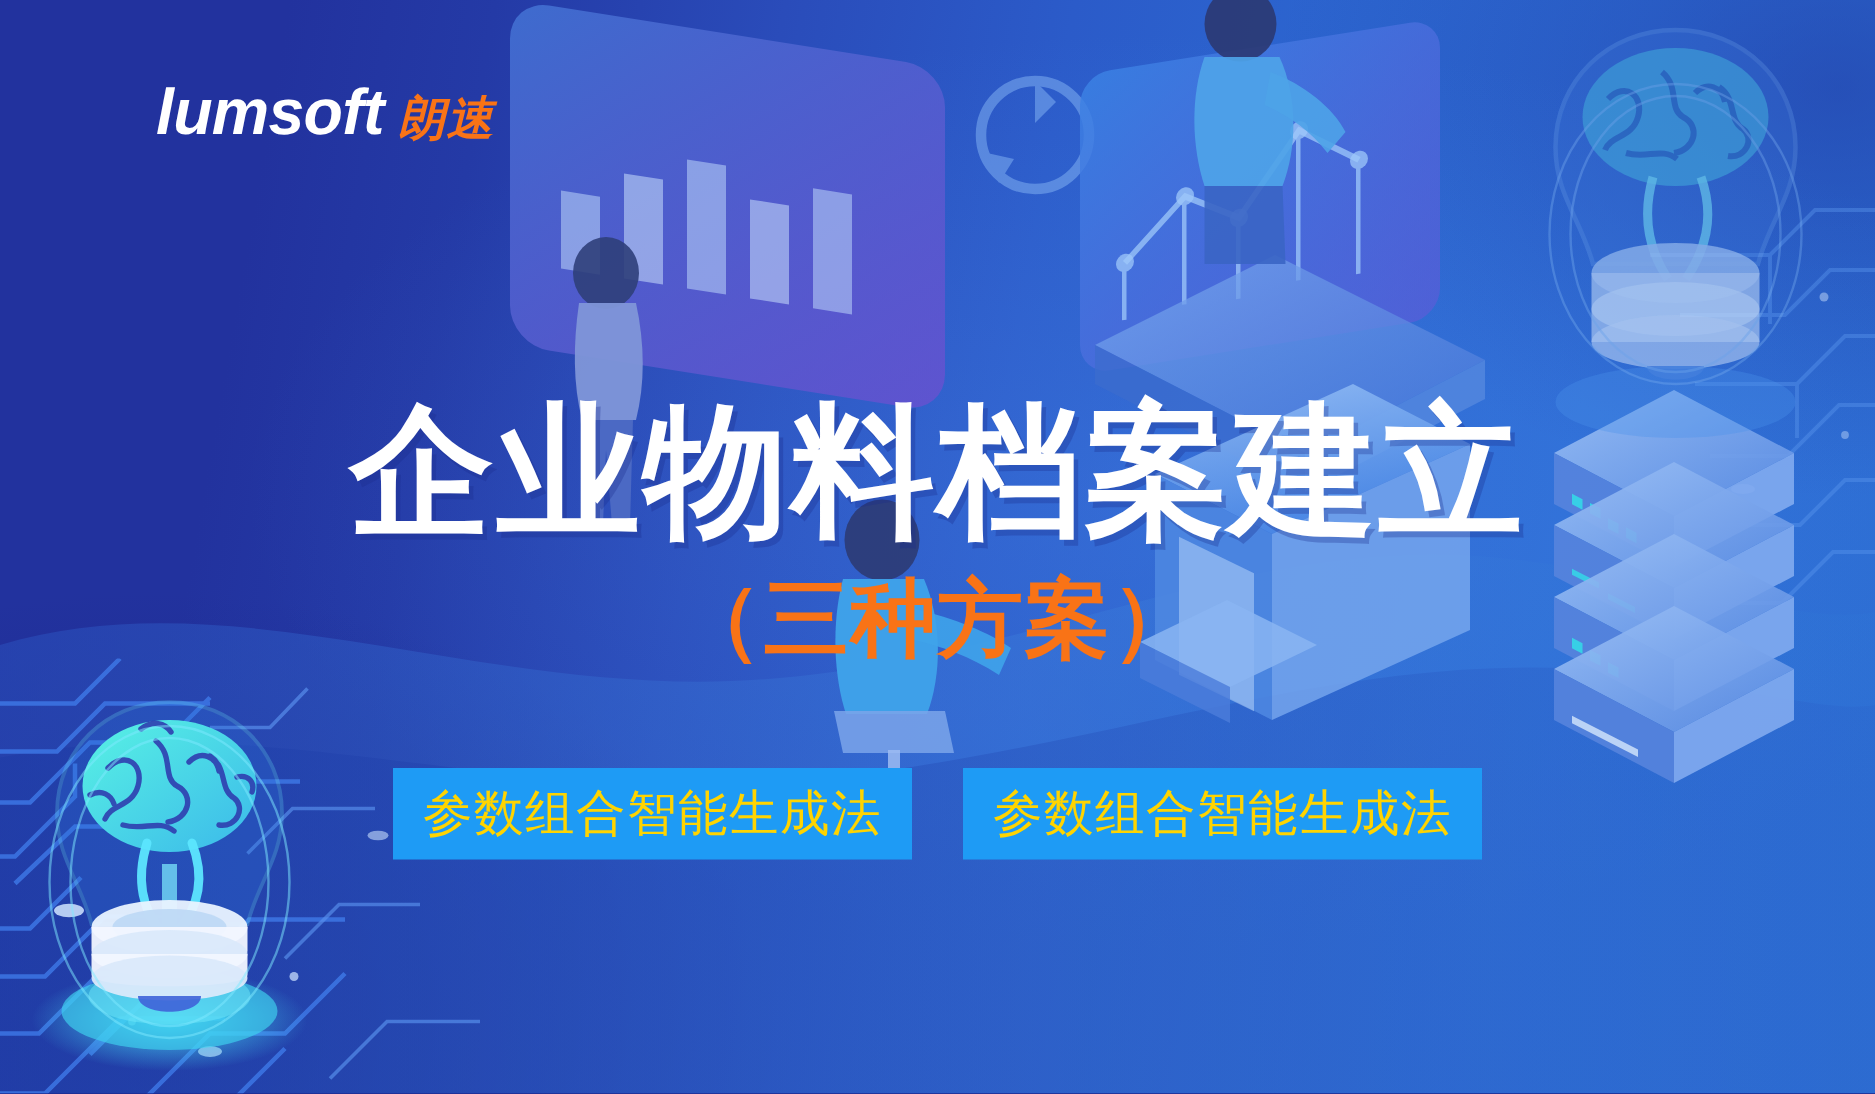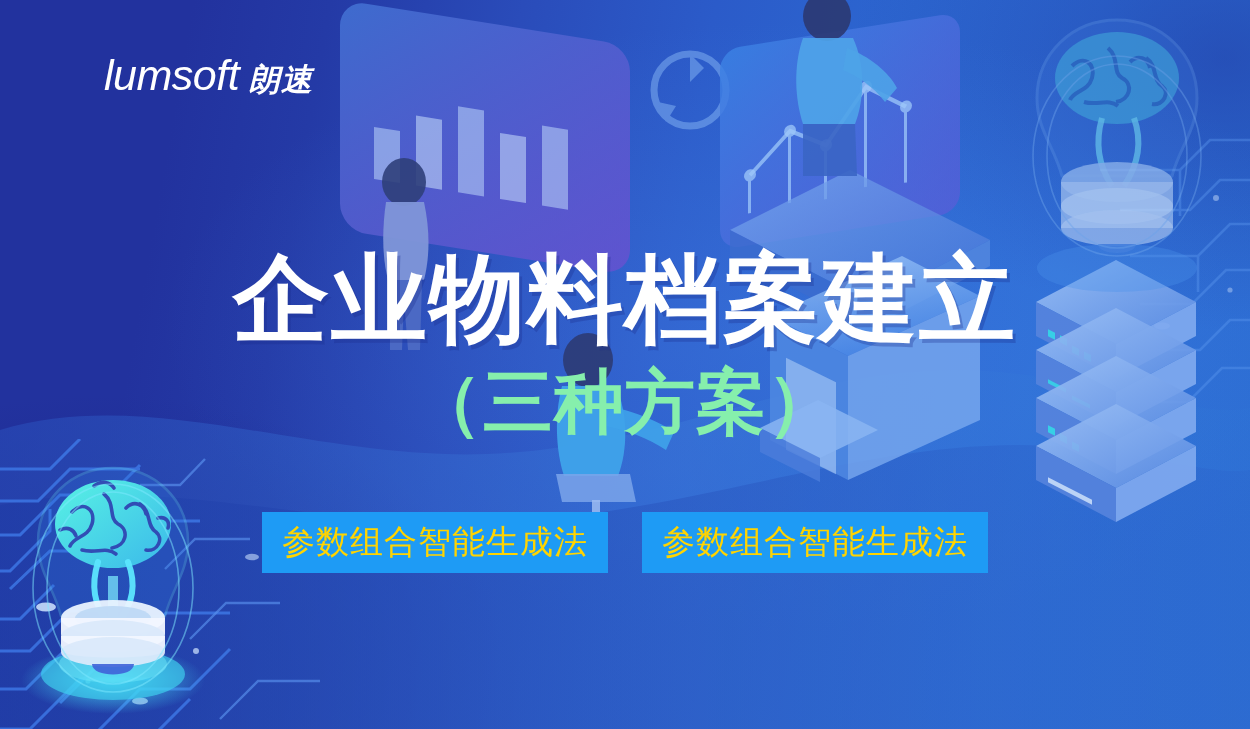--- a/index.html
+++ b/index.html
@@ -67,28 +67,28 @@
     left: 104px;
     top: 54px;
     display: flex;
     align-items: baseline;
     gap: 10px;
     z-index: 40;
   }
   #logo .logo-latin {
     color: #ffffff;
     font-size: 43px;
-    font-weight: normal;
+    font-weight: bold;
     font-style: italic;
     letter-spacing: -0.5px;
     line-height: 1;
     font-family: "Liberation Sans", "DejaVu Sans", sans-serif;
   }
   #logo .logo-cn {
-    color: #ffffff;
+    color: #f97316;
     font-size: 31px;
     font-weight: bold;
     font-style: italic;
     letter-spacing: 1px;
     line-height: 1;
     font-family: Liberation Sans, sans-serif;
   }
 
   
   #headline {
@@ -98,27 +98,27 @@
     top: 248px;
     text-align: center;
     z-index: 35;
   }
   #main-title {
     color: #ffffff;
     font-size: 96px;
     font-weight: bold;
     line-height: 1.06;
     letter-spacing: 2px;
-    margin: 0;
+    margin: 16px;
     text-shadow: 3px 4px 0 rgba(28,42,140,0.30);
     font-family: "Liberation Sans", "DejaVu Sans", sans-serif;
   }
   #sub-title {
-    color: #86efac;
-    font-size: 70px;
+    color: #f97316;
+    font-size: 57px;
     font-weight: bold;
     letter-spacing: 1px;
     line-height: 1.1;
     margin: 14px 0 0 0;
     font-family: "Liberation Sans", "DejaVu Sans", sans-serif;
   }
 
   
   #tag-row {
     position: absolute;

